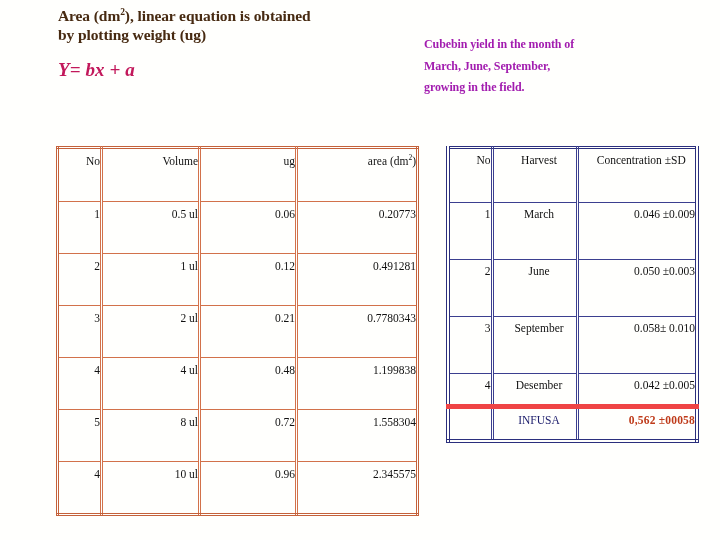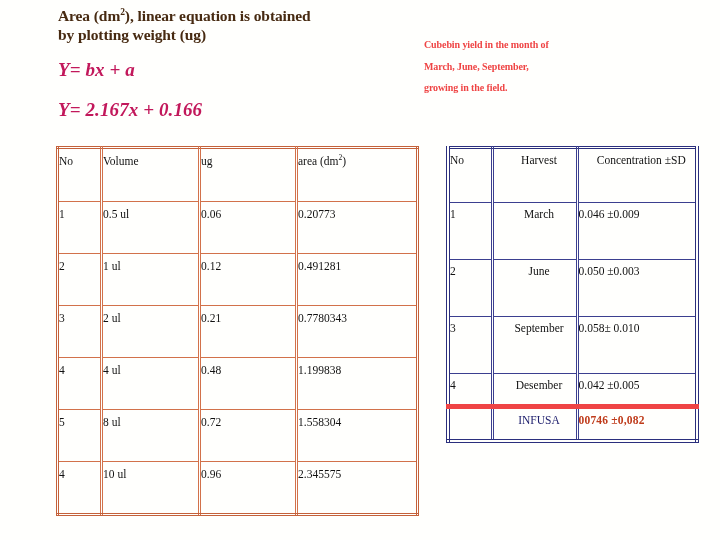--- a/index.html
+++ b/index.html
@@ -53,23 +53,23 @@
   #eq-fitted  { margin-top: 22px; }
 
   
   #right-heading {
     position: absolute;
     left: 424px;
     top: 34px;
     width: 268px;
   }
   .rheading-line {
-    color: #ef4444;
+    color: #a21caf;
     font-weight: bold;
-    font-size: 10px;
+    font-size: 12px;
     line-height: 21.5px;
     letter-spacing: -0.1px;
   }
   .rheading-line i { font-style: italic; }
 
   
   .tbl {
     position: absolute;
     border-collapse: collapse;
     table-layout: fixed;
@@ -78,21 +78,21 @@
   .tbl td {
     vertical-align: top;
     padding: 0;
     background: transparent;
   }
   .cell {
     font-size: 11.5px;
     line-height: 13px;
     color: #111111;
     padding-top: 6px;
-    text-align: left;
+    text-align: right;
     white-space: nowrap;
   }
   .cell sup {
     font-size: 7.5px;
     vertical-align: super;
     line-height: 0;
   }
 
   
   #table-area {
@@ -156,21 +156,20 @@
 </style>
 </head>
 <body>
 
 <div class="slide">
 
   <div id="left-heading">
     <div class="heading-line"><span>Area (dm</span><sup>2</sup><span>), linear equation is obtained</span></div>
     <div class="heading-line">by plotting weight (ug)</div>
     <div class="eq" id="eq-general">Y= bx + a</div>
-    <div class="eq" id="eq-fitted">Y= 2.167x + 0.166</div>
   </div>
 
   <div id="right-heading">
     <div class="rheading-line">Cubebin yield in the month of</div>
     <div class="rheading-line">March, June, September,</div>
     <div class="rheading-line">growing in the field.</div>
   </div>
 
   <table class="tbl" id="table-area">
     <colgroup>
@@ -346,19 +345,19 @@
           </td>
       </tr>
       <tr class="r-infusa">
         <td>
             <div class="cell"></div>
           </td>
         <td>
             <div class="cell cell-left cell-infusa-label">INFUSA</div>
           </td>
         <td>
-            <div class="cell cell-infusa-value">00746 ±0,082</div>
+            <div class="cell cell-infusa-value">0,562 ±00058</div>
           </td>
       </tr>
     </tbody>
   </table>
 
 </div>
 
 </body></html>

